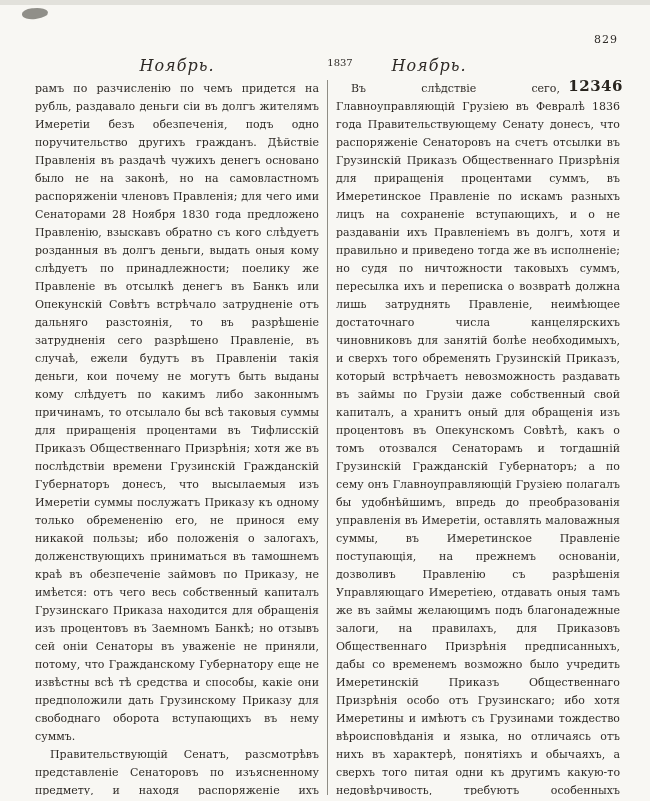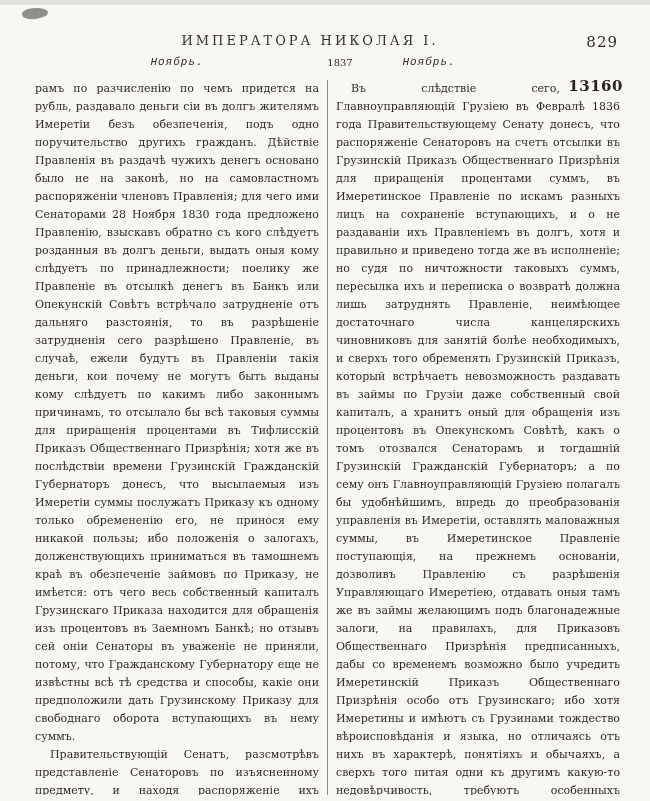--- a/index.html
+++ b/index.html
@@ -26,23 +26,23 @@
     opacity:.75; transform:rotate(-7deg);
   }
   .header-title {
     position:absolute; top:33px; left:0; width:620px;
     text-align:center;
     font-size:13px; letter-spacing:3px; color:#34302a;
     white-space:nowrap;
   }
   .page-number {
     position:absolute; top:33px; right:32px;
-    font-size:15px; letter-spacing:1px;
+    font-size:11px; letter-spacing:1px;
   }
-  .month { font-style:italic; font-size:11px; letter-spacing:1px;font-family:Liberation Mono, monospace; }
+  .month { font-style:italic; font-size:16px; letter-spacing:1px; }
   .month-left  { position:absolute; top:56px; left:117px; width:120px; text-align:center; }
   .year        { position:absolute; top:57px; left:315px; width:50px;  text-align:center; font-size:10px; }
   .month-right { position:absolute; top:56px; left:369px; width:120px; text-align:center; }
   .act-number {
     position:absolute; top:77px; right:27px;
     font-size:15px; font-weight:bold; letter-spacing:.5px;
     color:#29251f;
   }
   .columns {
     position:absolute; top:80px; left:35px; right:30px; bottom:6px;
@@ -63,31 +63,30 @@
   .act-spacer { float:right; width:60px; height:16px; }
 </style>
 </head>
 <body>
 
 <div class="page">
 
   <div class="top-edge"></div>
   <div class="artifact"></div>
 
-  <div class="header-title">ИМПЕРАТОРА НИКОЛАЯ I.</div>
 
   <div class="page-number">829</div>
 
   <div class="month month-left">Ноябрь.</div>
 
   <div class="year">1837</div>
 
   <div class="month month-right">Ноябрь.</div>
 
-  <div class="act-number">13160</div>
+  <div class="act-number">12346</div>
 
   <div class="columns">
 
     <div class="col">
       <p>рамъ по разчисленію по чемъ придется на рубль, раздавало деньги сіи въ долгъ жителямъ Имеретіи безъ обезпеченія, подъ одно поручительство другихъ гражданъ. Дѣйствіе Правленія въ раздачѣ чужихъ денегъ основано было не на законѣ, но на самовластномъ распоряженіи членовъ Правленія; для чего ими Сенаторами 28 Ноября 1830 года предложено Правленію, взыскавъ обратно съ кого слѣдуетъ розданныя въ долгъ деньги, выдать оныя кому слѣдуетъ по принадлежности; поелику же Правленіе въ отсылкѣ денегъ въ Банкъ или Опекунскій Совѣтъ встрѣчало затрудненіе отъ дальняго разстоянія, то въ разрѣшеніе затрудненія сего разрѣшено Правленіе, въ случаѣ, ежели будутъ въ Правленіи такія деньги, кои почему не могутъ быть выданы кому слѣдуетъ по какимъ либо законнымъ причинамъ, то отсылало бы всѣ таковыя суммы для приращенія процентами въ Тифлисскій Приказъ Общественнаго Призрѣнія; хотя же въ послѣдствіи времени Грузинскій Гражданскій Губернаторъ донесъ, что высылаемыя изъ Имеретіи суммы послужатъ Приказу къ одному только обремененію его, не принося ему никакой пользы; ибо положенія о залогахъ, долженствующихъ приниматься въ тамошнемъ краѣ въ обезпеченіе займовъ по Приказу, не имѣется: отъ чего весь собственный капиталъ Грузинскаго Приказа находится для обращенія изъ процентовъ въ Заемномъ Банкѣ; но отзывъ сей оніи Сенаторы въ уваженіе не приняли, потому, что Гражданскому Губернатору еще не извѣстны всѣ тѣ средства и способы, какіе они предположили дать Грузинскому Приказу для свободнаго оборота вступающихъ въ нему суммъ.</p>
       <p class="indent">Правительствующій Сенатъ, разсмотрѣвъ представленіе Сенаторовъ по изъясненному предмету, и находя распоряженіе ихъ правильнымъ и положенію ревизованнаго края соотвѣтственнымъ, о точномъ исполненіи помянутаго распоряженія Сенаторовъ, указами отъ 9 Декабря 1832 года предписалъ Главноуправ-</p>
     </div>
 
     <div class="divider"></div>
 

